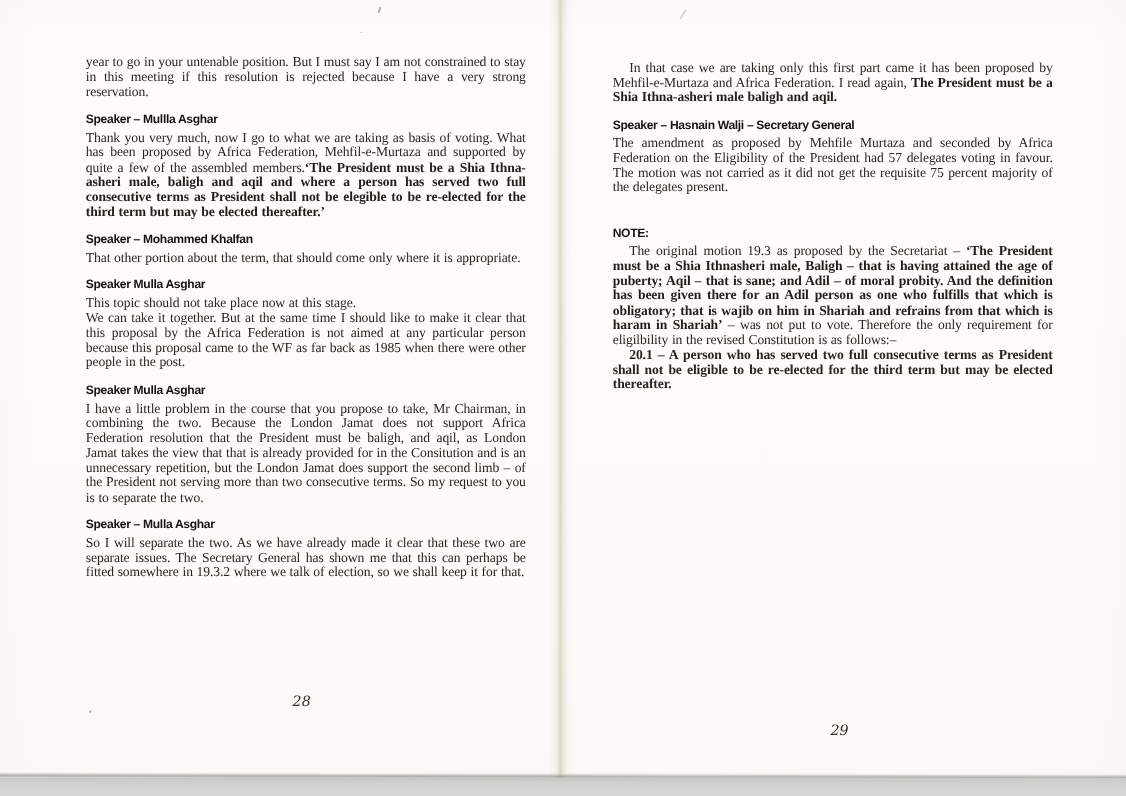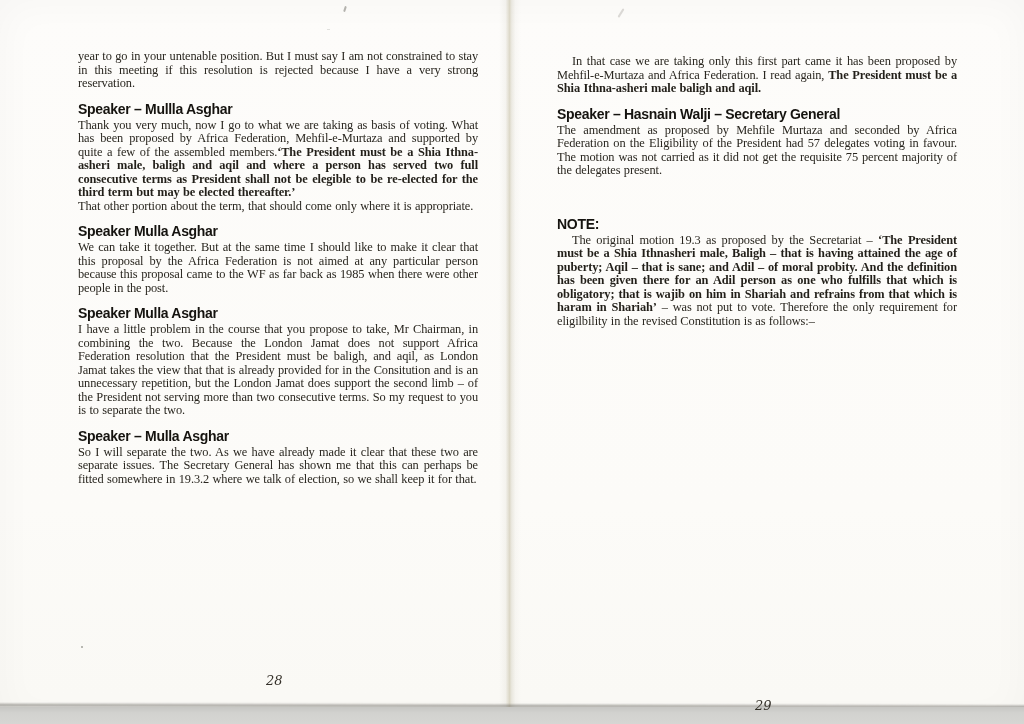--- a/index.html
+++ b/index.html
@@ -53,37 +53,37 @@
     letter-spacing: -0.1px;
     word-spacing: 0.4px;
     text-align: justify;
     color: #29261f;
   }
   p.body-text.indent { text-indent: 15px; }
   .bold { font-weight: bold; color: #221f19; }
   h2.heading {
     font-family: "Liberation Sans", sans-serif;
     font-weight: 700;
-    font-size: 14px;
+    font-size: 11px;
     line-height: 16px;
     letter-spacing: -0.3px;
     color: #15130f;
     margin-top: 10px;
     margin-bottom: 2px;
   }
-  h2.note-gap { margin-top: 38px; }
+  h2.note-gap { margin-top: 26px; }
   .page-number {
     position: absolute;
     font-family: "DejaVu Serif", serif;
     font-style: italic;
     font-size: 13px;
     color: #35312a;
   }
-  .page-number-left  { left: 266px; top: 673px; }
-  .page-number-right { left: 755px; top: 657px; margin-top: 41px; }
+  .page-number-left  { left: 266px; top: 631px; }
+  .page-number-right { left: 755px; top: 657px; }
   
   .speck { position: absolute; background: #8d8c86; opacity: 0.65; }
   .speck-1 { left: 344px; top: 6px;  width: 2px; height: 6px; border-radius: 2px; transform: rotate(18deg); }
   .speck-2 { left: 620px; top: 8px;  width: 2px; height: 10px; border-radius: 2px; transform: rotate(32deg); opacity: 0.3; }
   .speck-3 { left: 81px;  top: 646px; width: 2px; height: 2px; border-radius: 50%; opacity: 0.8; }
   .speck-4 { left: 327px; top: 29px; width: 3px; height: 1px; opacity: 0.25; }
 </style>
 </head>
 <body>
 
@@ -97,23 +97,25 @@
   <div class="speck speck-2"></div>
   <div class="speck speck-3"></div>
   <div class="speck speck-4"></div>
 
   <div class="col col-left">
     <p class="body-text">year to go in your untenable position. But I must say I am not constrained to stay in this meeting if this resolution is rejected because I have a very strong reservation.</p>
 
     <h2 class="heading">Speaker – Mullla Asghar</h2>
     <p class="body-text"><span>Thank you very much, now I go to what we are taking as basis of voting. What has been proposed by Africa Federation, Mehfil-e-Murtaza and supported by quite a few of the assembled members.</span><span class="bold">‘The President must be a Shia Ithna-asheri male, baligh and aqil and where a person has served two full consecutive terms as President shall not be elegible to be re-elected for the third term but may be elected thereafter.’</span></p>
 
+    <h2 class="heading">Speaker – Mohammed Khalfan</h2>
     <p class="body-text">That other portion about the term, that should come only where it is appropriate.</p>
 
     <h2 class="heading">Speaker Mulla Asghar</h2>
+    <p class="body-text">This topic should not take place now at this stage.</p>
 
     <p class="body-text">We can take it together. But at the same time I should like to make it clear that this proposal by the Africa Federation is not aimed at any particular person because this proposal came to the WF as far back as 1985 when there were other people in the post.</p>
 
     <h2 class="heading">Speaker Mulla Asghar</h2>
 
     <p class="body-text">I have a little problem in the course that you propose to take, Mr Chairman, in combining the two. Because the London Jamat does not support Africa Federation resolution that the President must be baligh, and aqil, as London Jamat takes the view that that is already provided for in the Consitution and is an unnecessary repetition, but the London Jamat does support the second limb – of the President not serving more than two consecutive terms. So my request to you is to separate the two.</p>
 
     <h2 class="heading">Speaker – Mulla Asghar</h2>
     <p class="body-text">So I will separate the two. As we have already made it clear that these two are separate issues. The Secretary General has shown me that this can perhaps be fitted somewhere in 19.3.2 where we talk of election, so we shall keep it for that.</p>
   </div>
@@ -121,17 +123,18 @@
   <div class="page-number page-number-left">28</div>
 
   <div class="col col-right">
     <p class="body-text indent"><span>In that case we are taking only this first part came it has been proposed by Mehfil-e-Murtaza and Africa Federation. I read again, </span><span class="bold">The President must be a Shia Ithna-asheri male baligh and aqil.</span></p>
 
     <h2 class="heading">Speaker – Hasnain Walji – Secretary General</h2>
     <p class="body-text">The amendment as proposed by Mehfile Murtaza and seconded by Africa Federation on the Eligibility of the President had 57 delegates voting in favour. The motion was not carried as it did not get the requisite 75 percent majority of the delegates present.</p>
 
     <h2 class="heading note-gap">NOTE:</h2>
     <p class="body-text indent"><span>The original motion 19.3 as proposed by the Secretariat – </span><span class="bold">‘The President must be a Shia Ithnasheri male, Baligh – that is having attained the age of puberty; Aqil – that is sane; and Adil – of moral probity. And the definition has been given there for an Adil person as one who fulfills that which is obligatory; that is wajib on him in Shariah and refrains from that which is haram in Shariah’</span><span> – was not put to vote. Therefore the only requirement for eligilbility in the revised Constitution is as follows:–</span></p>
+    <p class="body-text indent bold">20.1 – A person who has served two full consecutive terms as President shall not be eligible to be re-elected for the third term but may be elected thereafter.</p>
   </div>
 
   <div class="page-number page-number-right">29</div>
 
 </div>
 
 </body></html>

